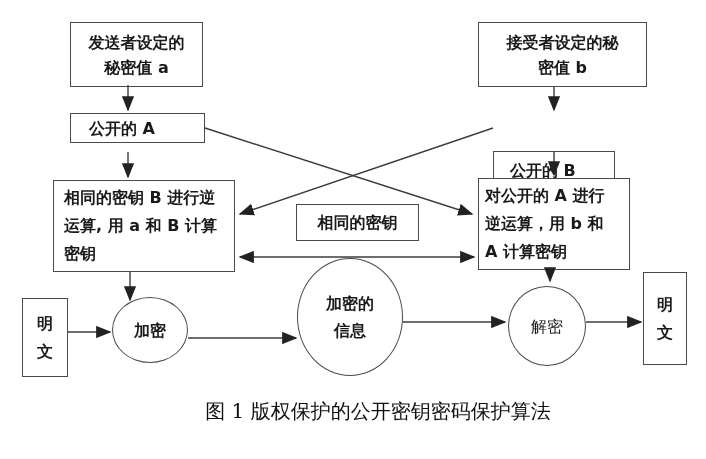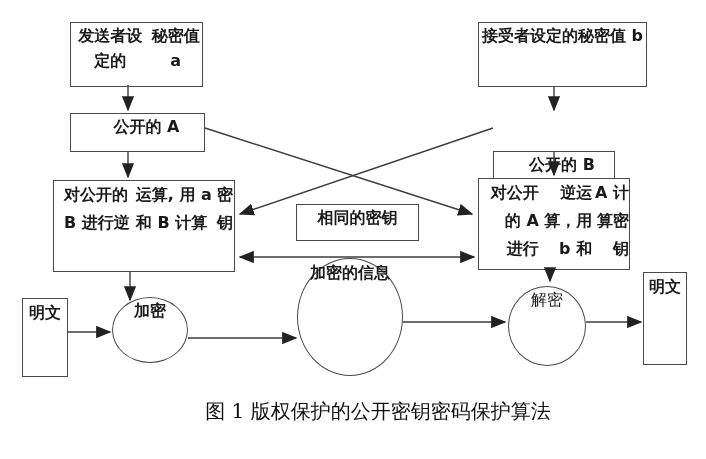--- a/index.html
+++ b/index.html
@@ -27,32 +27,33 @@
     position: absolute;
     box-sizing: border-box;
     background: #ffffff;
     border: 1px solid #4a4a4a;
     z-index: 2;
     font-size: 16px;
     font-weight: bold;
     line-height: 25px;
     text-align: center;
     display: flex;
+    flex-direction: column;
     justify-content: center;
   }
   .circle {
     border-radius: 50%;
     border: 1px solid #4a4a4a;
   }
   .n-sender   { left: 70px;  top: 22px;  width: 133px; height: 65px; }
   .n-receiver { left: 478px; top: 22px;  width: 169px; height: 65px; }
-  .n-puba     { left: 70px;  top: 113px; width: 135px; height: 39px; text-align: left; padding-left: 18px; }
+  .n-puba     { left: 70px;  top: 113px; width: 135px; height: 30px; text-align: left; padding-left: 18px; }
   .n-pubb     { left: 493px; top: 113px; width: 122px; height: 39px; text-align: left; padding-left: 16px; margin-top: 38px; }
   .n-compl    { left: 53px;  top: 180px; width: 182px; height: 92px; text-align: left; padding-left: 10px; line-height: 28px; }
-  .n-compr    { left: 478px; top: 178px; width: 152px; height: 92px; text-align: right; padding-left: 6px; line-height: 28px; }
+  .n-compr    { left: 478px; top: 178px; width: 152px; height: 92px; text-align: left; padding-left: 6px; line-height: 28px; }
   .n-samekey  { left: 296px; top: 204px; width: 123px; height: 37px; }
   .n-ptl      { left: 22px;  top: 298px; width: 46px;  height: 79px; line-height: 28px; }
   .n-enc      { left: 112px; top: 297px; width: 76px;  height: 66px; font-weight: bold; }
   .n-info     { left: 297px; top: 258px; width: 106px; height: 118px; font-weight: bold; line-height: 27px; }
   .n-dec      { left: 508px; top: 286px; width: 78px;  height: 80px; font-weight: normal; }
   .n-ptr      { left: 643px; top: 272px; width: 44px;  height: 93px; line-height: 28px; }
   .caption {
     position: absolute;
     left: 25px;
     top: 398px;
@@ -104,21 +105,21 @@
 
   <div class="node n-puba">
     <span>公开的 A</span>
   </div>
 
   <div class="node n-pubb">
     <span>公开的 B</span>
   </div>
 
   <div class="node n-compl">
-    <span>对公开的 B 进行逆</span>
+    <span>相同的密钥 B 进行逆</span>
     <span>运算, 用 a 和 B 计算</span>
     <span>密钥</span>
   </div>
 
   <div class="node n-compr">
     <span>对公开的 A 进行</span>
     <span>逆运算，用 b 和</span>
     <span>A 计算密钥</span>
   </div>
 

